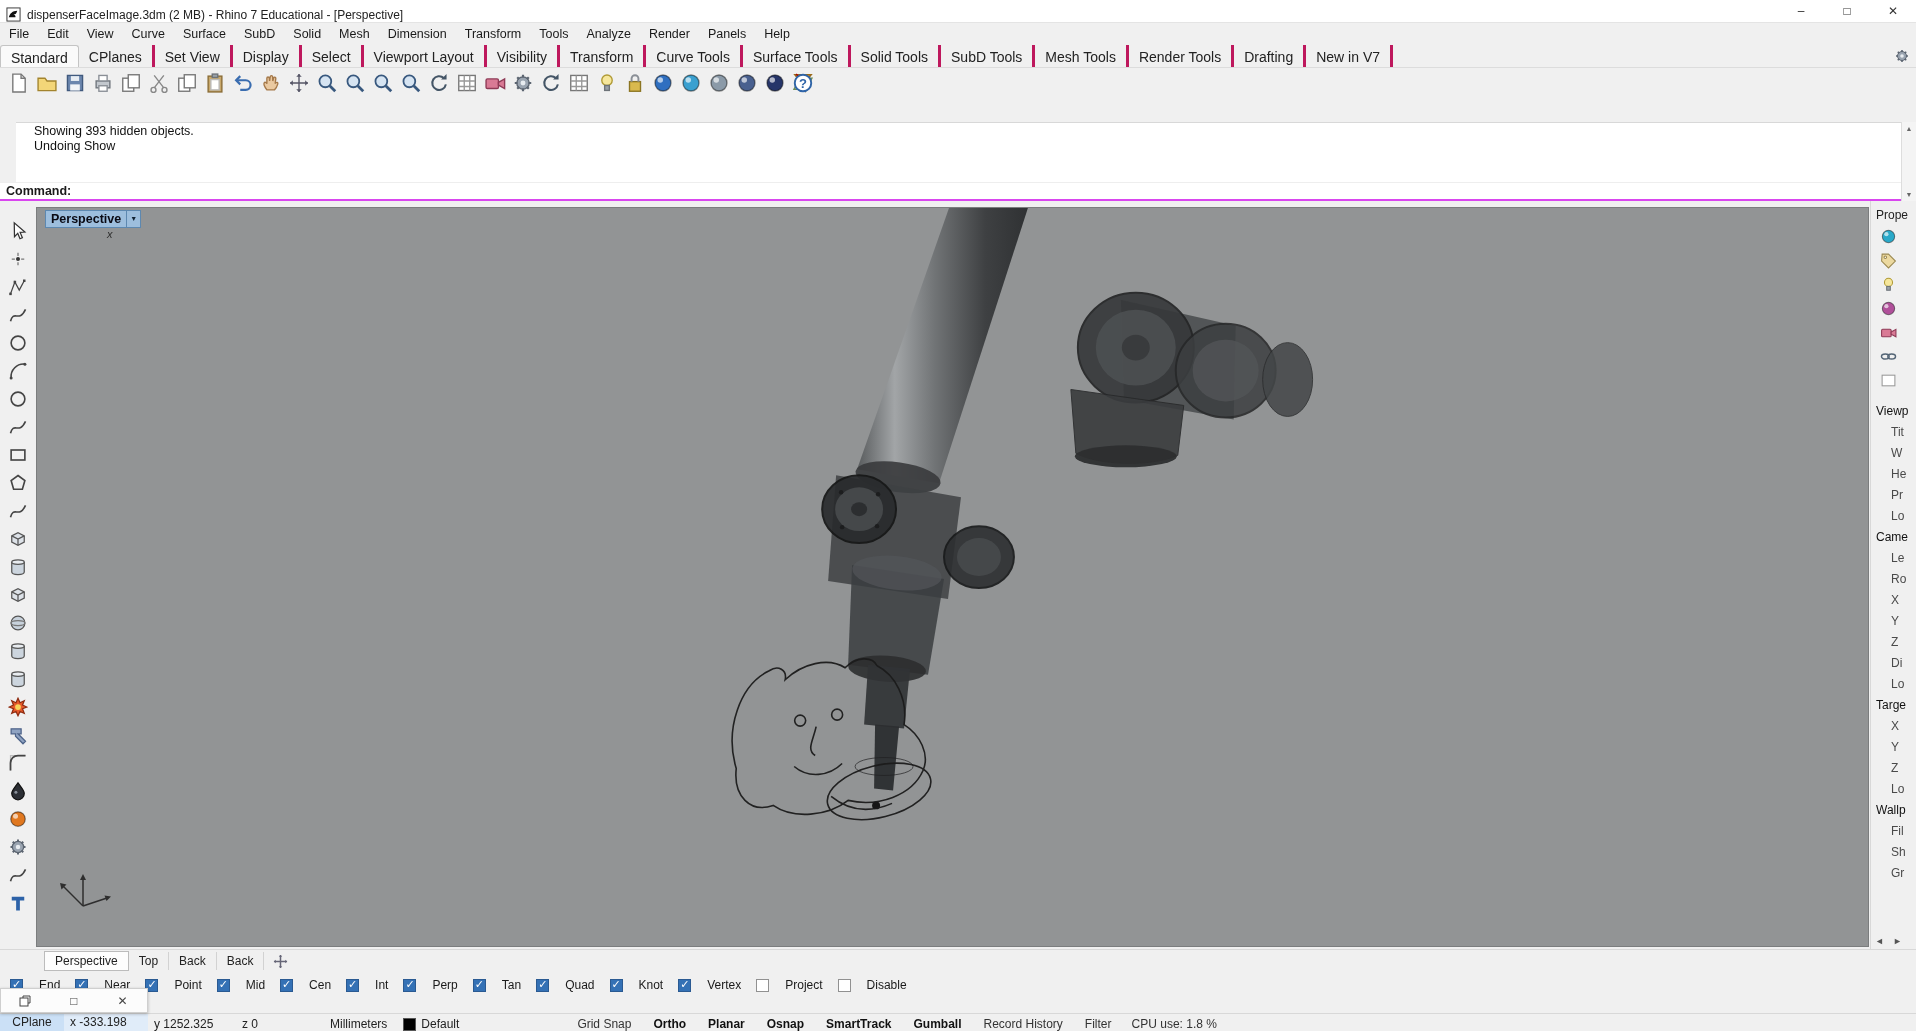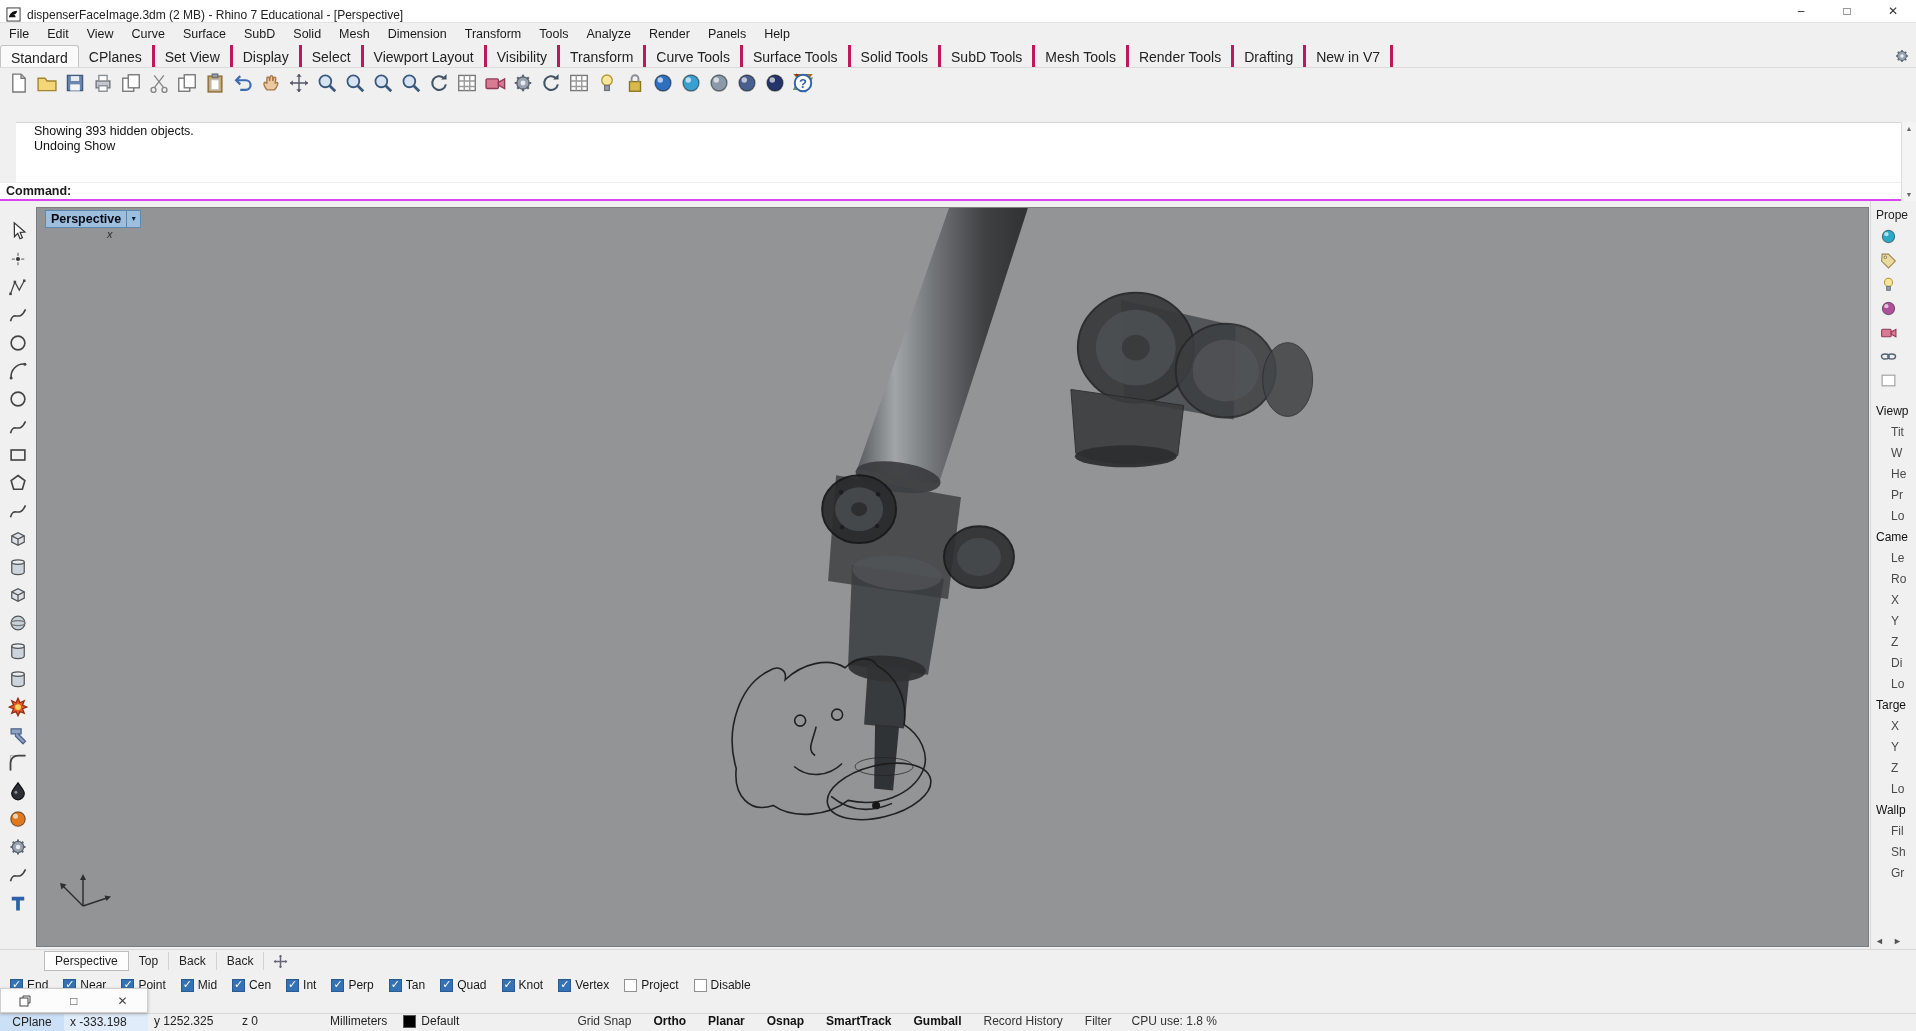--- a/index.html
+++ b/index.html
@@ -66,32 +66,32 @@
   
   .vptabs{position:absolute;top:949px;left:0;width:100%;height:23px;background:#f0f0f0;
           border-top:1px solid #d8d8d8;display:flex;align-items:center;font-size:12px;
           padding-left:44px;box-sizing:border-box}
   .vpt{padding:2px 10px;border-right:1px solid #d2d2d2;color:#222}
   .vpt.active{background:#fdfdfd;border:1px solid #bcbcbc}
   .vpt-plus{margin-left:9px;width:15px;height:15px}
   
   .osnaprow{position:absolute;top:972px;left:0;width:100%;height:26px;background:#f0f0f0;
             display:flex;align-items:center;gap:15px;padding-left:10px;box-sizing:border-box;font-size:12px}
-  .os{display:flex;align-items:center;gap:4px}
+  .os{display:flex;align-items:center;gap:16px}
   .cb{width:13px;height:13px;background:#fff;border:1px solid #919191;box-sizing:border-box;position:relative;flex:0 0 auto}
   .cb.on{background:#3471b5;border-color:#2a5a92}
   .cb.on::after{content:"\2713";position:absolute;left:1px;top:-2px;font-size:11px;color:#fff}
   
   .fragment{position:absolute;left:0;top:988px;width:148px;height:25px;background:#fcfcfc;
             border:1px solid #cfcfcf;box-shadow:0 1px 3px rgba(0,0,0,.25);display:flex;
             align-items:center;justify-content:space-around;z-index:30;box-sizing:border-box}
   .frag-btn{display:flex;align-items:center;justify-content:center;width:20px;height:18px;color:#444;font-size:12px}
   
   .statusbar{position:absolute;top:1013px;left:0;width:100%;height:18px;background:#f0f0f0;
-             border-top:1px solid #d8d8d8;display:flex;align-items:flex-start;font-size:12px;
+             border-top:1px solid #d8d8d8;display:flex;align-items:flex-end;font-size:12px;
              color:#222;box-sizing:border-box;white-space:nowrap}
   .sb-cplane{width:64px;text-align:center;background:#cbe0f6;line-height:17px}
   .sb-x{width:78px;padding-left:6px;background:#e0ecf9;line-height:17px}
   .sb-y{width:82px;padding-left:6px}
   .sb-z{width:58px;padding-left:6px}
   .sb-units{margin-left:30px}
   .sb-layer{margin-left:16px;display:flex;align-items:center;gap:5px}
   .swatch{width:11px;height:11px;background:#000;border:1px solid #555;flex:0 0 auto}
   .sb-toggles{margin-left:118px;display:flex;gap:22px}
   .tog{color:#333}

